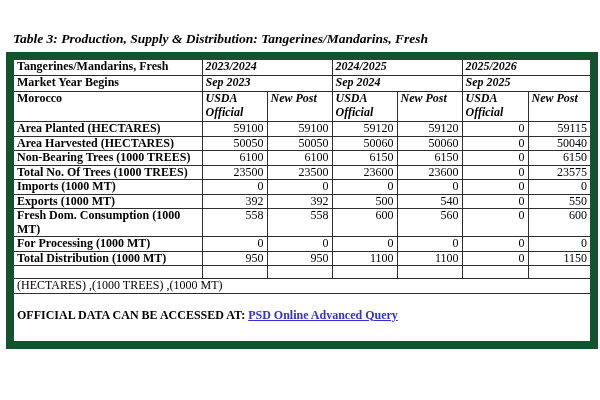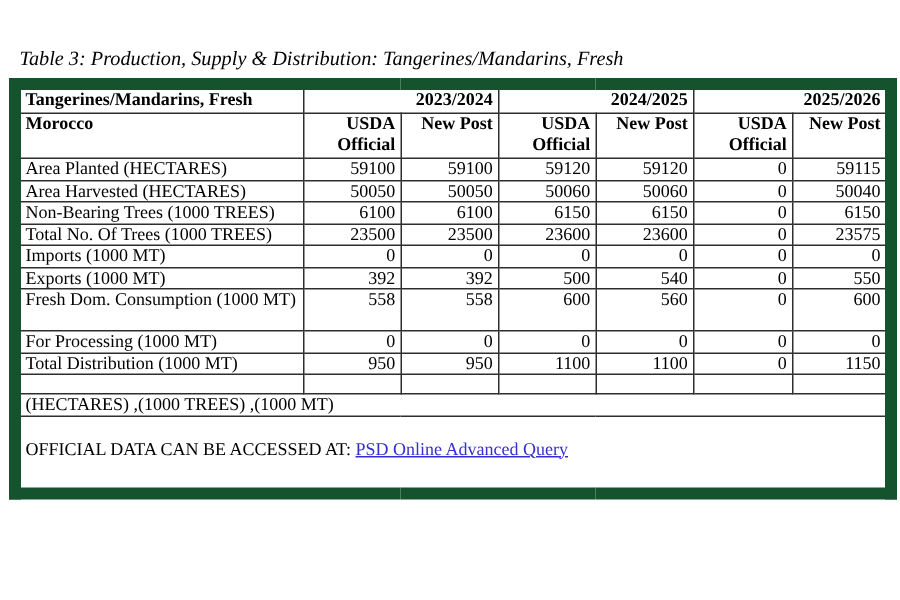--- a/index.html
+++ b/index.html
@@ -8,21 +8,21 @@
     background:#ffffff;
     font-family:"Liberation Serif", serif;
     color:#000000;
     position:relative;
     overflow:hidden;
   }
   .doc-title{
     position:absolute;
     left:13px;top:31px;
     font-size:13.5px;
-    font-weight:normal;
+    font-weight:bold;
     font-style:italic;
     white-space:nowrap;
   }
   table.psd{
     position:absolute;
     left:6px;top:52px;
     border-collapse:collapse;
     table-layout:fixed;
     width:584px;
     font-size:12px;
@@ -30,35 +30,35 @@
   }
   table.psd td{
     border:1px solid #2e2e2e;
     padding:0 3px;
     vertical-align:top;
     line-height:13.5px;
     overflow:hidden;
   }
   td.label-cell{text-align:left;padding-left:4px;}
   td.num-cell{text-align:right;padding-right:4px;}
-  td.hdr-c{text-align:right;font-weight:bold;}
+  td.hdr-c{text-align:left;font-weight:bold;font-style:italic;}
   td.hdr-l{text-align:left;font-weight:bold;padding-left:4px;}
-  .attr{font-weight:normal;}
-  .unit{font-weight:normal;}
+  .attr{font-weight:bold;}
+  .unit{font-weight:bold;}
   tr.r-year td, tr.r-market td{height:15px;}
   tr.r-country td{height:29px;}
   tbody tr td{height:13px;}
   tr.r-tall td{height:27px;}
   tr.r-empty td{height:12px;}
   tr.r-units td{height:14px;font-weight:normal;margin-left:40px;}
   tr.r-footer td{
     height:28px;
     vertical-align:bottom;
     padding-bottom:19px;
-    font-weight:normal;
+    font-weight:bold;
   }
   a.psd-link{
     color:#3330cc;
     text-decoration:underline;
     cursor:pointer;
   }
 </style>
 </head>
 <body>
 
@@ -74,20 +74,26 @@
     <col style="width:66px">
       <col style="width:66px">
   </colgroup>
   <thead>
     <tr class="r-year">
       <td class="hdr-l">Tangerines/Mandarins, Fresh</td>
       <td class="hdr-c" colspan="2">2023/2024</td>
       <td class="hdr-c" colspan="2">2024/2025</td>
       <td class="hdr-c" colspan="2">2025/2026</td>
     </tr>
+    <tr class="r-market">
+      <td class="hdr-l">Market Year Begins</td>
+      <td class="hdr-c" colspan="2">Sep 2023</td>
+      <td class="hdr-c" colspan="2">Sep 2024</td>
+      <td class="hdr-c" colspan="2">Sep 2025</td>
+    </tr>
     <tr class="r-country">
       <td class="hdr-l">Morocco</td>
       <td class="hdr-c">USDA Official</td>
       <td class="hdr-c">New Post</td>
       <td class="hdr-c">USDA Official</td>
       <td class="hdr-c">New Post</td>
       <td class="hdr-c">USDA Official</td>
       <td class="hdr-c">New Post</td>
     </tr>
   </thead>

